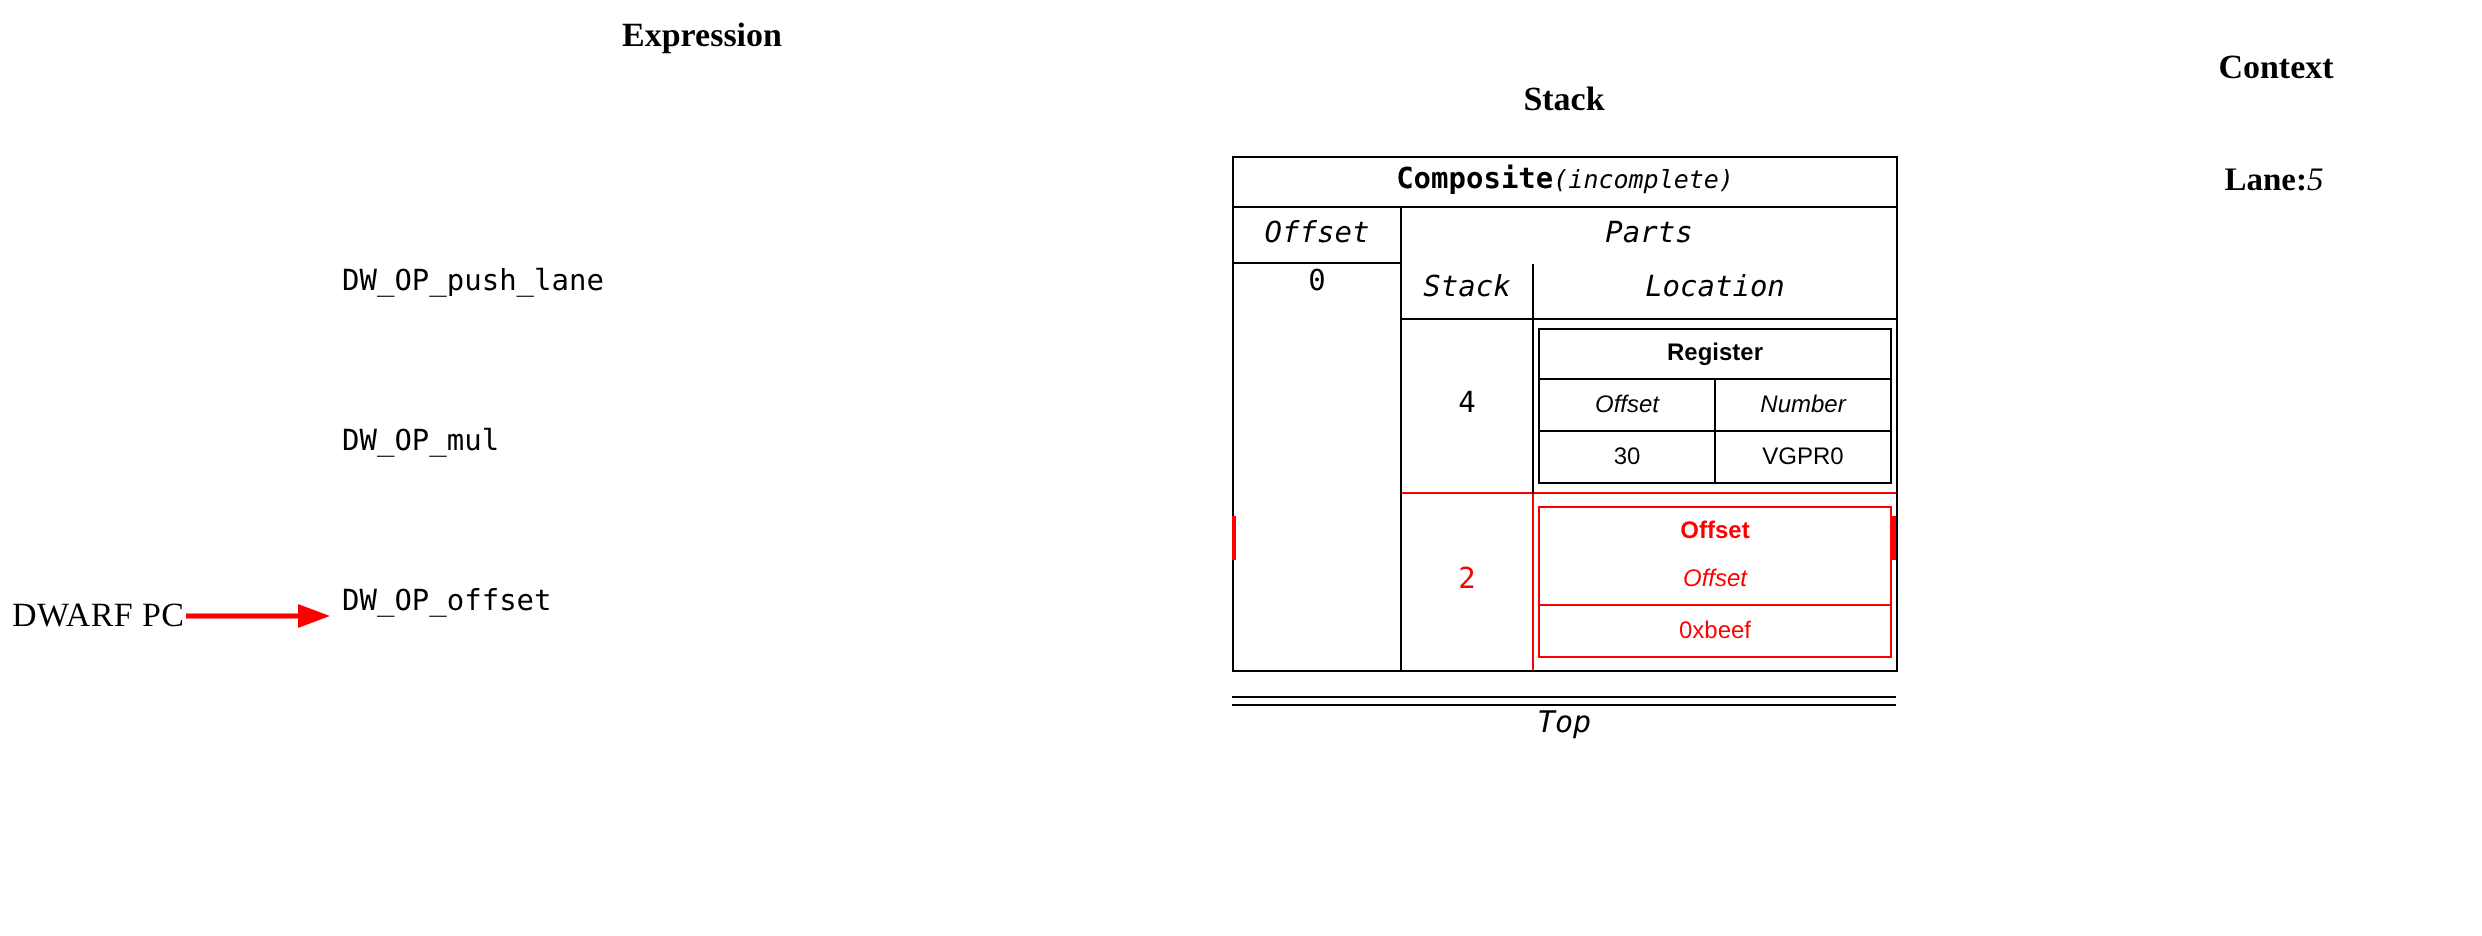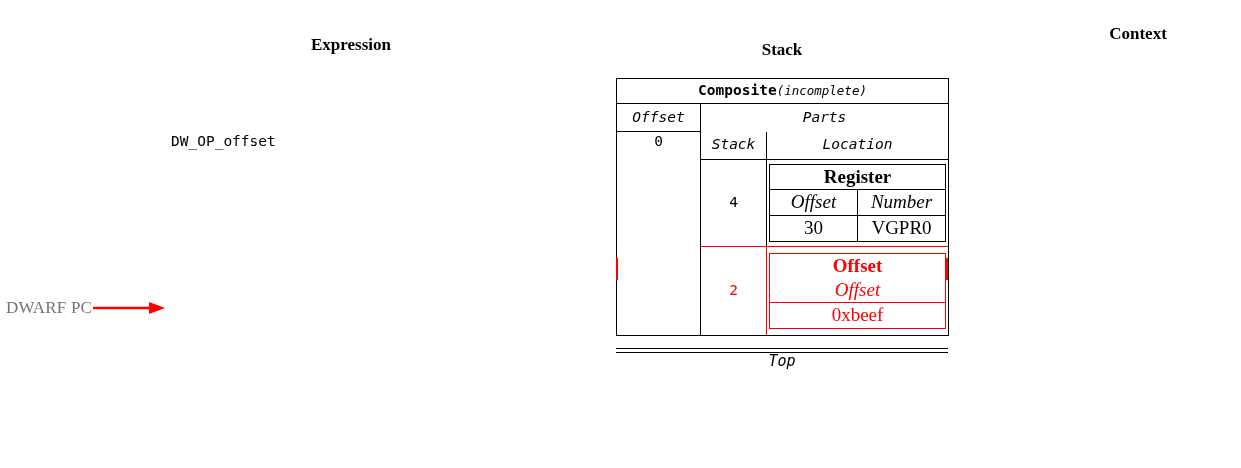--- a/index.html
+++ b/index.html
@@ -19,21 +19,21 @@
   
   .col-heading {
     position: absolute;
     font-family: "Liberation Serif", serif;
     font-weight: bold;
     font-size: 17px;
     color: #000;
     white-space: nowrap;
     text-align: center;
   }
-  #heading-expression { left: 245px; top: 35px; width: 212px; }
+  #heading-expression { left: 245px; top: 8px; width: 212px; }
   #heading-stack      { left: 676px; top: 40px; width: 212px; }
   #heading-context    { left: 1032px; top: 24px; width: 212px; }
 
   
   #expression-list {
     position: absolute;
     left: 171px;
     top: 74px;
     font-family: "DejaVu Sans Mono", "Liberation Mono", monospace;
     font-size: 14.5px;
@@ -49,21 +49,21 @@
     left: 6px;
     top: 297px;
     height: 22px;
     display: flex;
     align-items: center;
     color: #ff0000;
   }
   #dwarf-pc-label {
     font-family: "Liberation Serif", serif;
     font-size: 17px;
-    color: #737373;
+    color: #000000;
     white-space: nowrap;
     letter-spacing: 0.2px;
   }
   #dwarf-pc-arrow { display:block; margin-left: 1px; }
 
   
   #stack-diagram {
     position: absolute;
     left: 616px;
     top: 78px;
@@ -97,22 +97,22 @@
   .cell-title { font-weight: bold; height: 24px; }
   .cell-title .sub { font-weight: normal; font-style: italic; font-size: 12.5px; }
   .cell-hdr { font-style: italic; height: 27px; }
   .cell-val { height: 27px; }
 
   
   table.inner {
     border-collapse: collapse;
     table-layout: fixed;
     width: 100%;
-    font-family: Liberation Serif, serif;
-    font-size: 19px;
+    font-family: Liberation Sans, sans-serif;
+    font-size: 12px;
   }
   table.inner td {
     padding: 0;
     text-align: center;
     vertical-align: middle;
     line-height: 1.05;
   }
   .in-bk { border: 1.6px solid #000; }
   .in-rd { border: 1.6px solid #ff0000; }
   .inner-wrap { padding: 1px 2px 1px 2px; }
@@ -180,20 +180,22 @@
   #context-block .ctx-val { font-style: italic; }
 </style>
 </head>
 <body>
 
 <div class="col-heading" id="heading-expression">Expression</div>
 <div class="col-heading" id="heading-stack">Stack</div>
 <div class="col-heading" id="heading-context">Context</div>
 
 <div id="expression-list">
+  <div class="expr-line">DW_OP_push_lane</div>
+  <div class="expr-line">DW_OP_mul</div>
   <div class="expr-line">DW_OP_offset</div>
   
   
   
   
   
   
   
 </div>
 
@@ -283,13 +285,14 @@
   </table>
   <div id="left-red-notch"></div>
   <div id="right-red-notch"></div>
 </div>
 
 <div id="stack-bottom-rule"></div>
 <div id="stack-bottom-rule2"></div>
 <div id="stack-top-label">Top</div>
 
 <div id="context-block">
+  <div class="ctx-row"><span class="ctx-key">Lane:</span><span class="ctx-val">5</span></div>
 </div>
 
 </body></html>

